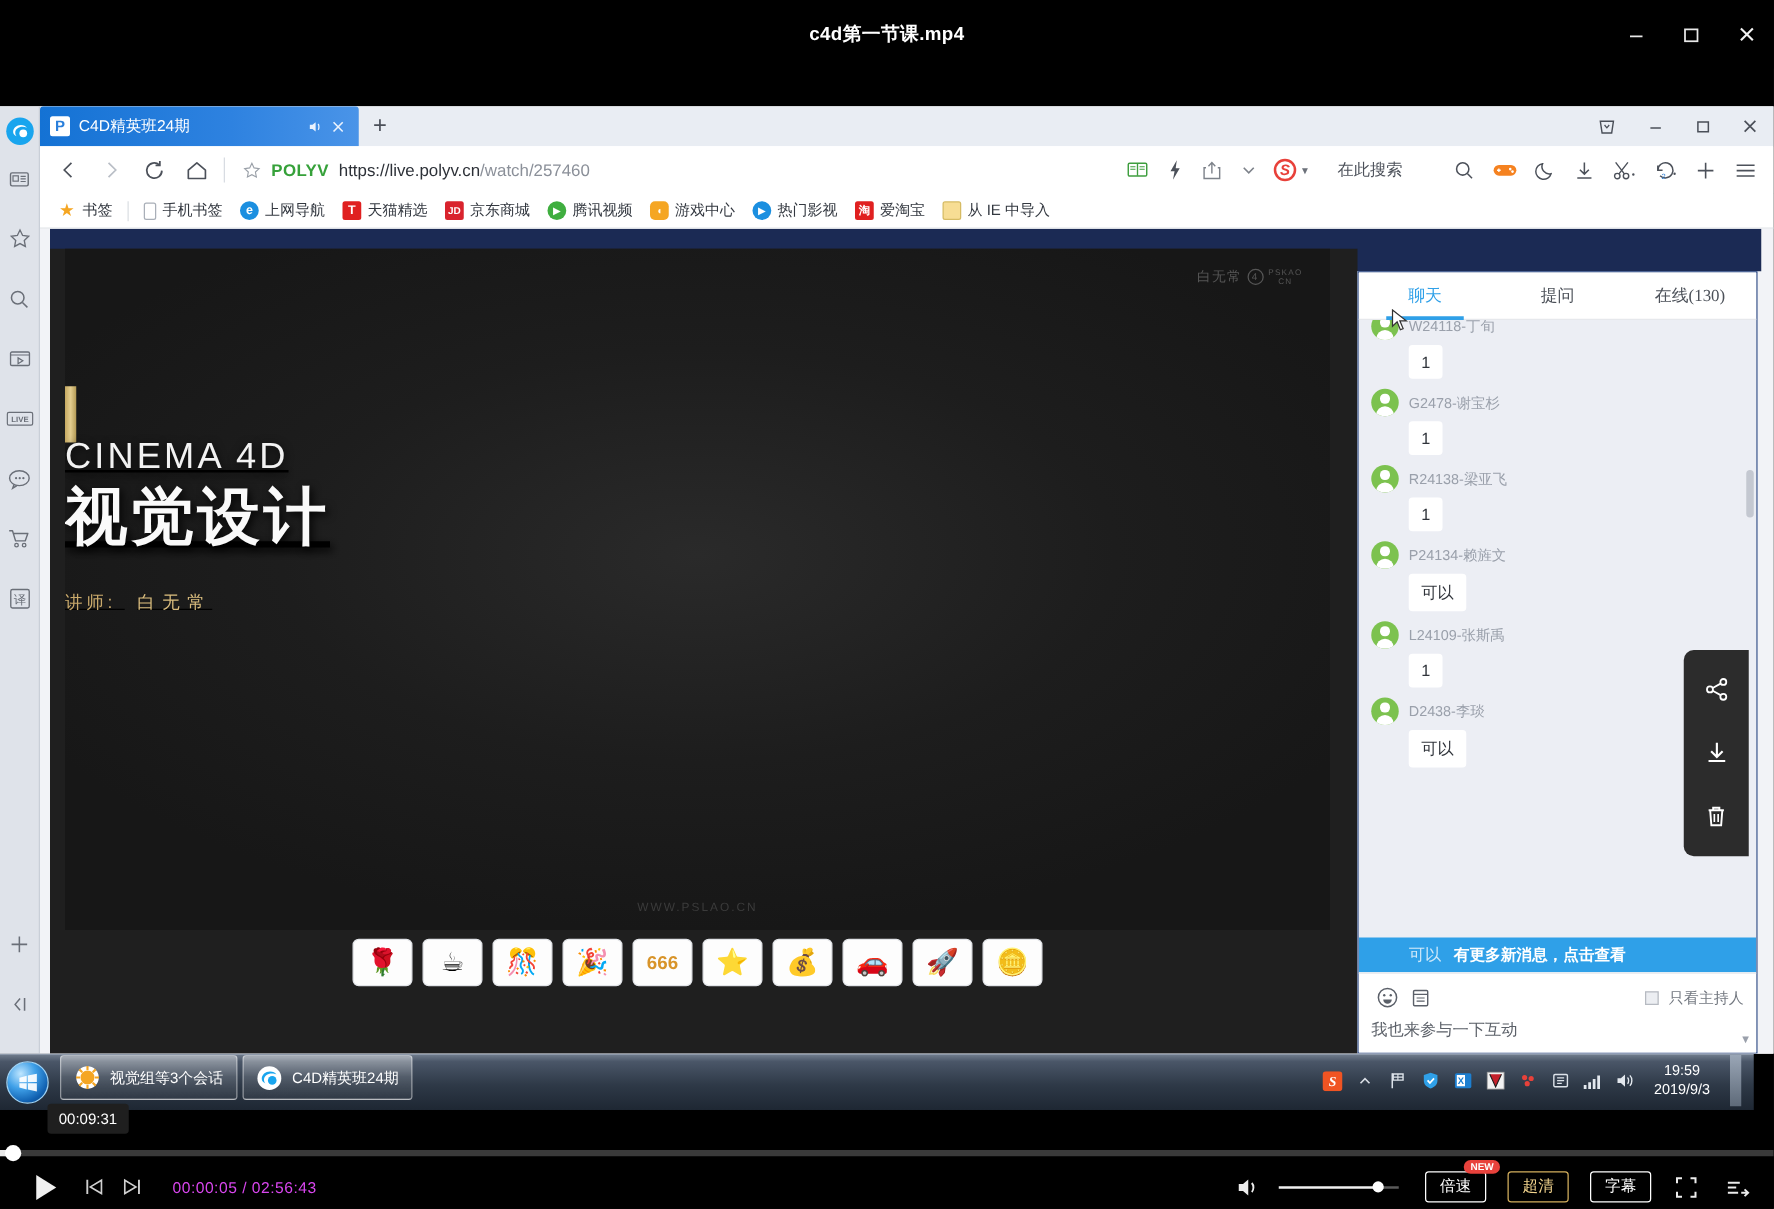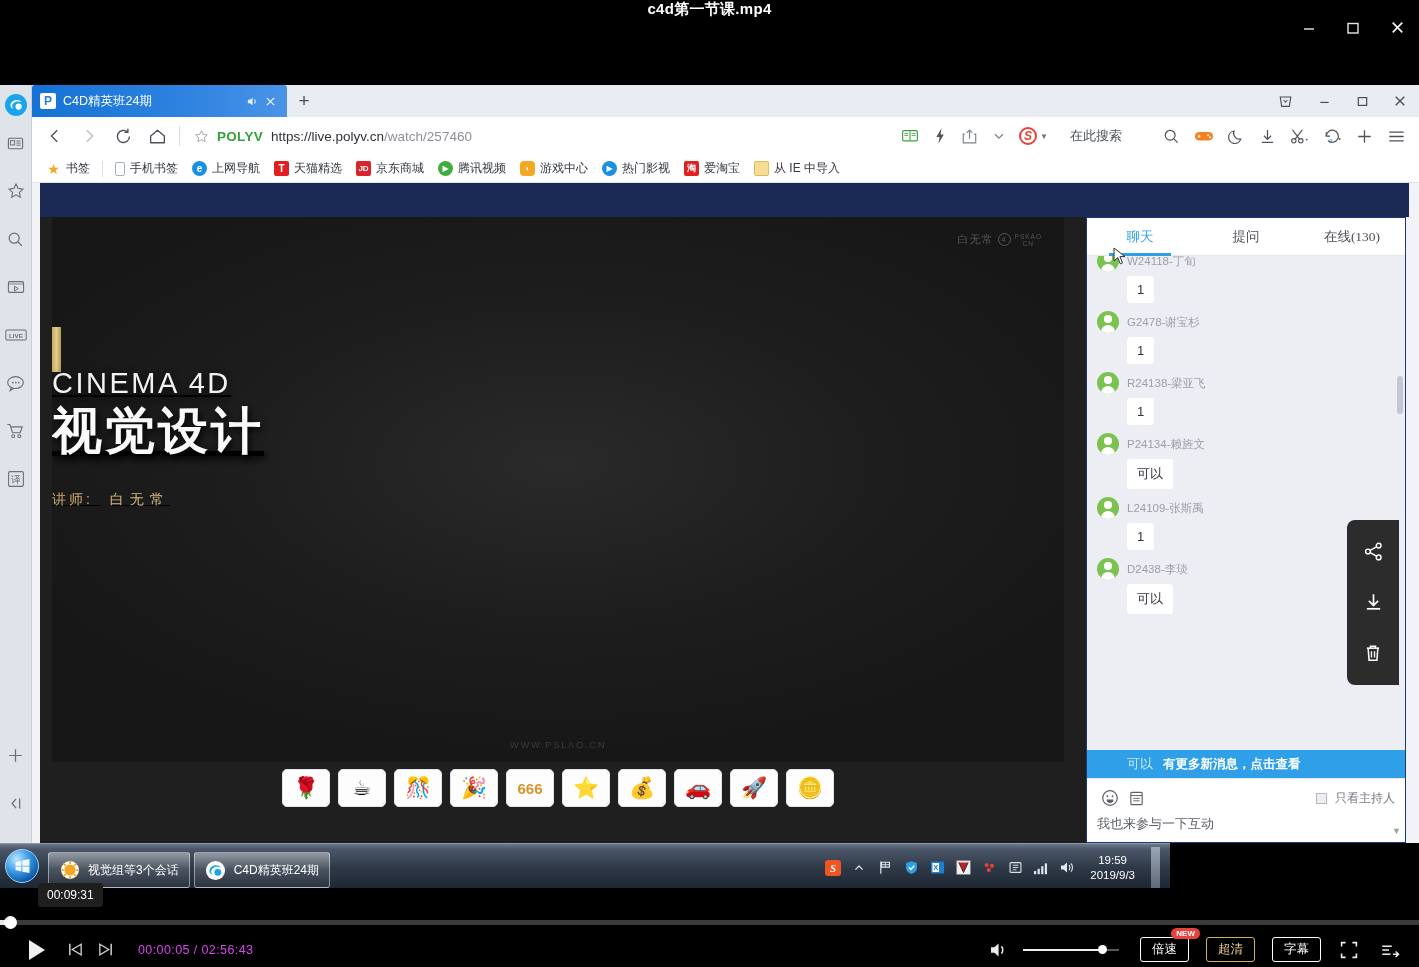--- a/index.html
+++ b/index.html
@@ -7,21 +7,21 @@
     width: 1419px; height: 967px;
     background: #000;
     font-family: "Liberation Sans", "DejaVu Sans", sans-serif;
     overflow: hidden;
   }
   #root { position: relative; width: 1419px; height: 967px; background: #000; }
 
   
   .mp-titlebar {
     position: absolute; left: 0; top: 0; width: 1419px; height: 55px;
-    background: #000; display: flex; align-items: flex-start; justify-content: center;
+    background: #000; display: flex; align-items: center; justify-content: center;
   }
   .mp-title { color: #ffffff; font-size: 15px; font-weight: bold; letter-spacing: .3px; }
   .mp-winbtns { position: absolute; right: 0; top: 0; height: 55px; display: flex; align-items: center; }
   .mp-winbtn {
     width: 44px; height: 55px; display: flex; align-items: center; justify-content: center;
     color: #e8e8e8; font-size: 17px;
   }
   .mp-winbtn svg { display: block; }
 
   
@@ -120,21 +120,21 @@
 
   
   .page {
     position: absolute; left: 32px; top: 98px; right: 0; bottom: 0;
     background: #f2f3f7; overflow: hidden;
   }
   .page-topbanner {
     position: absolute; left: 8px; top: 0; right: 10px; height: 34px; background: #1b2a54;
   }
   .stage {
-    position: absolute; left: 8px; top: 34px; width: 1046px; bottom: 0; background: #1f1f1f;
+    position: absolute; left: 8px; top: 16px; width: 1046px; bottom: 0; background: #1f1f1f;
   }
   .video {
     position: absolute; left: 12px; top: 0; right: 22px; height: 545px;
     background: #1c1c1c; overflow: hidden;
   }
   .video-inner {
     position: absolute; inset: 0;
     background:
       radial-gradient(ellipse 60% 55% at 50% 45%, #2a2a2a 0%, #1d1d1d 55%, #171717 100%);
   }
@@ -236,23 +236,23 @@
     background: #2c2c2c; border-radius: 8px 0 0 8px;
     display: flex; flex-direction: column; align-items: center; justify-content: space-around; padding: 6px 0;
   }
   .fab-btn { width: 40px; height: 42px; display: flex; align-items: center; justify-content: center; color: #fff; }
 
   
   .cursor { position: absolute; left: 1113px; top: 162px; width: 14px; height: 20px; }
 
   
   .taskbar {
-    position: absolute; left: 0; top: 843px; width: 1170px; height: 45px;
+    position: absolute; left: 0; top: 843px; width: 1403px; height: 45px;
     background: linear-gradient(to bottom, #6e7a8a 0%, #4a5668 12%, #2e3947 55%, #1e2733 100%);
-    border-top: 1px solid #8d99aa; display: flex; align-items: flex-end;
+    border-top: 1px solid #8d99aa; display: flex; align-items: flex-start;
   }
   .startorb {
     width: 44px; height: 44px; display: flex; align-items: center; justify-content: center; flex: 0 0 auto;
   }
   .orb {
     width: 34px; height: 34px; border-radius: 50%;
     background: radial-gradient(circle at 33% 28%, #bfe6ff 0%, #3fa0e8 38%, #1060b0 72%, #073a72 100%);
     border: 1px solid #9fd3f5; display: flex; align-items: center; justify-content: center;
   }
   .tb-item {

